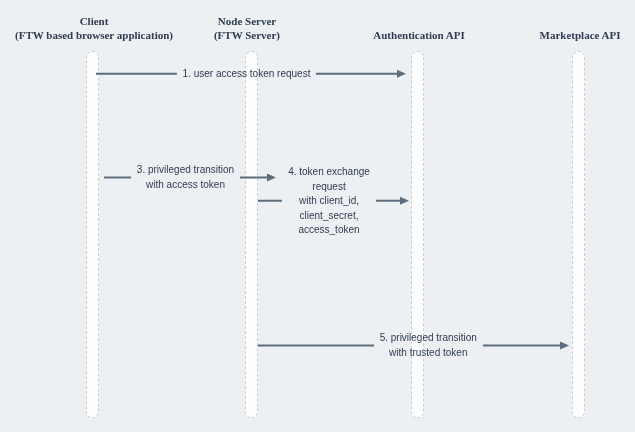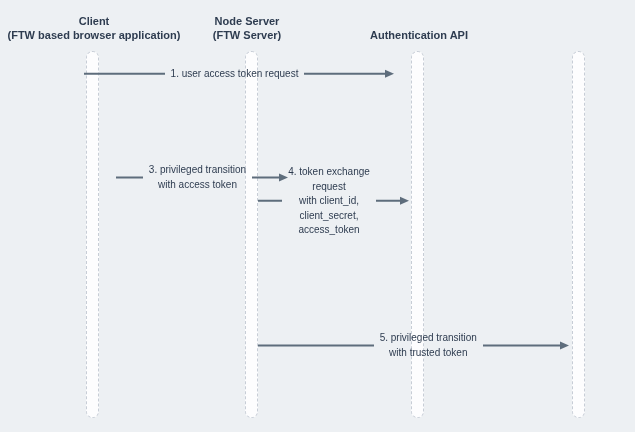--- a/index.html
+++ b/index.html
@@ -14,20 +14,21 @@
   
   .phead {
     position: absolute;
     top: 12px;
     height: 30px;
     transform: translateX(-50%);
     display: flex;
     align-items: flex-end;
     justify-content: center;
     z-index: 3;
+    font-family: Liberation Serif, serif;
   }
   .phead span {
     font-size: 11px;
     font-weight: bold;
     line-height: 14px;
     color: #2e3c50;
     text-align: center;
     white-space: pre;
   }
   
@@ -80,35 +81,38 @@
     <span>Client
 (FTW based browser application)</span>
   </div>
   <div class="phead" style="left:419px">
     <span>Authentication API</span>
   </div>
   <div class="phead" style="left:247px">
     <span>Node Server
 (FTW Server)</span>
   </div>
+  <div class="phead" style="left:580px">
+    <span>Marketplace API</span>
+  </div>
 
   <div class="lifeline" style="left:86px"></div>
   <div class="lifeline" style="left:245px"></div>
   <div class="lifeline" style="left:411px"></div>
   <div class="lifeline" style="left:572px"></div>
 
-  <div class="msg" style="left:84px;top:74px;width:310px">
+  <div class="msg" style="left:96px;top:74px;width:310px">
     <div class="seg"></div>
     <div class="mlabel">1. user access token request</div>
     <div class="seg"></div>
     <div class="arr arr-right"></div>
   </div>
 
 
-  <div class="msg" style="left:116px;top:177px;width:172px">
+  <div class="msg" style="left:104px;top:177px;width:172px">
     <div class="seg"></div>
     <div class="mlabel">3. privileged transition
 with access token</div>
     <div class="seg"></div>
     <div class="arr arr-right"></div>
   </div>
 
   <div class="msg" style="left:258px;top:201px;width:151px">
     <div class="seg"></div>
     <div class="mlabel">4. token exchange

